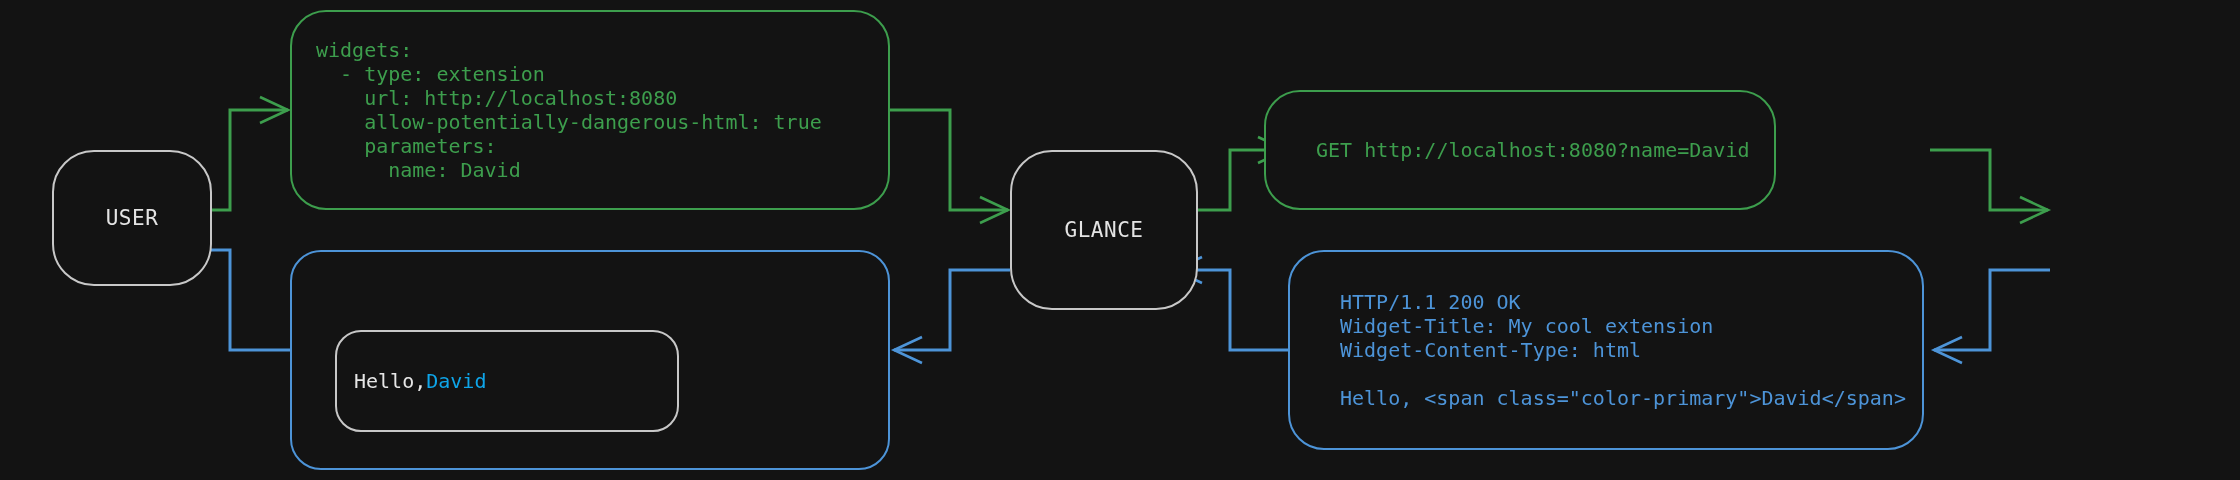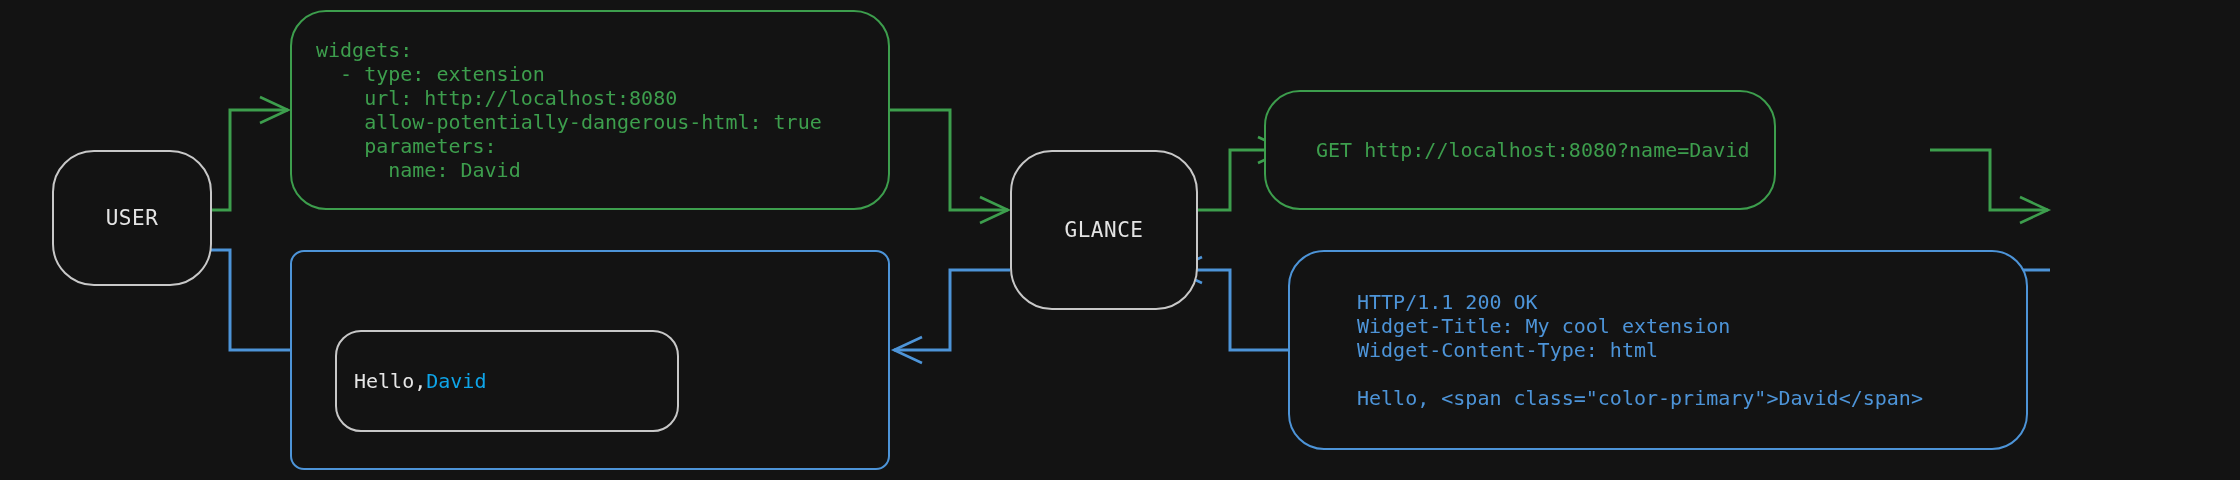--- a/index.html
+++ b/index.html
@@ -55,26 +55,26 @@
     margin: 0;
     font-family: inherit;
     font-size: inherit;
     line-height: inherit;
   }
   .box-green { border: 2px solid #3d9e4d; color: #3d9e4d; }
   .box-blue  { border: 2px solid #4d94d8; color: #4d94d8; }
 
   .config-box   { left: 290px;  top: 10px;  width: 600px; height: 200px; padding-left: 24px; }
   .request-box  { left: 1264px; top: 90px;  width: 512px; height: 120px; padding-left: 50px; }
-  .response-box { left: 1288px; top: 250px; width: 740px; height: 200px; padding-left: 67px; }
+  .response-box { left: 1288px; top: 250px; width: 636px; height: 200px; padding-left: 50px; }
 
   .widget-box {
     left: 290px; top: 250px;
     width: 600px; height: 220px;
-    border-radius: 14px;
+    border-radius: 31px;
     display: block;
   }
   .widget-card {
     position: absolute;
     left: 43px; top: 78px;
     width: 344px; height: 102px;
     border: 2px solid #c8c8c8;
     border-radius: 26px;
     display: flex;
     align-items: center;

